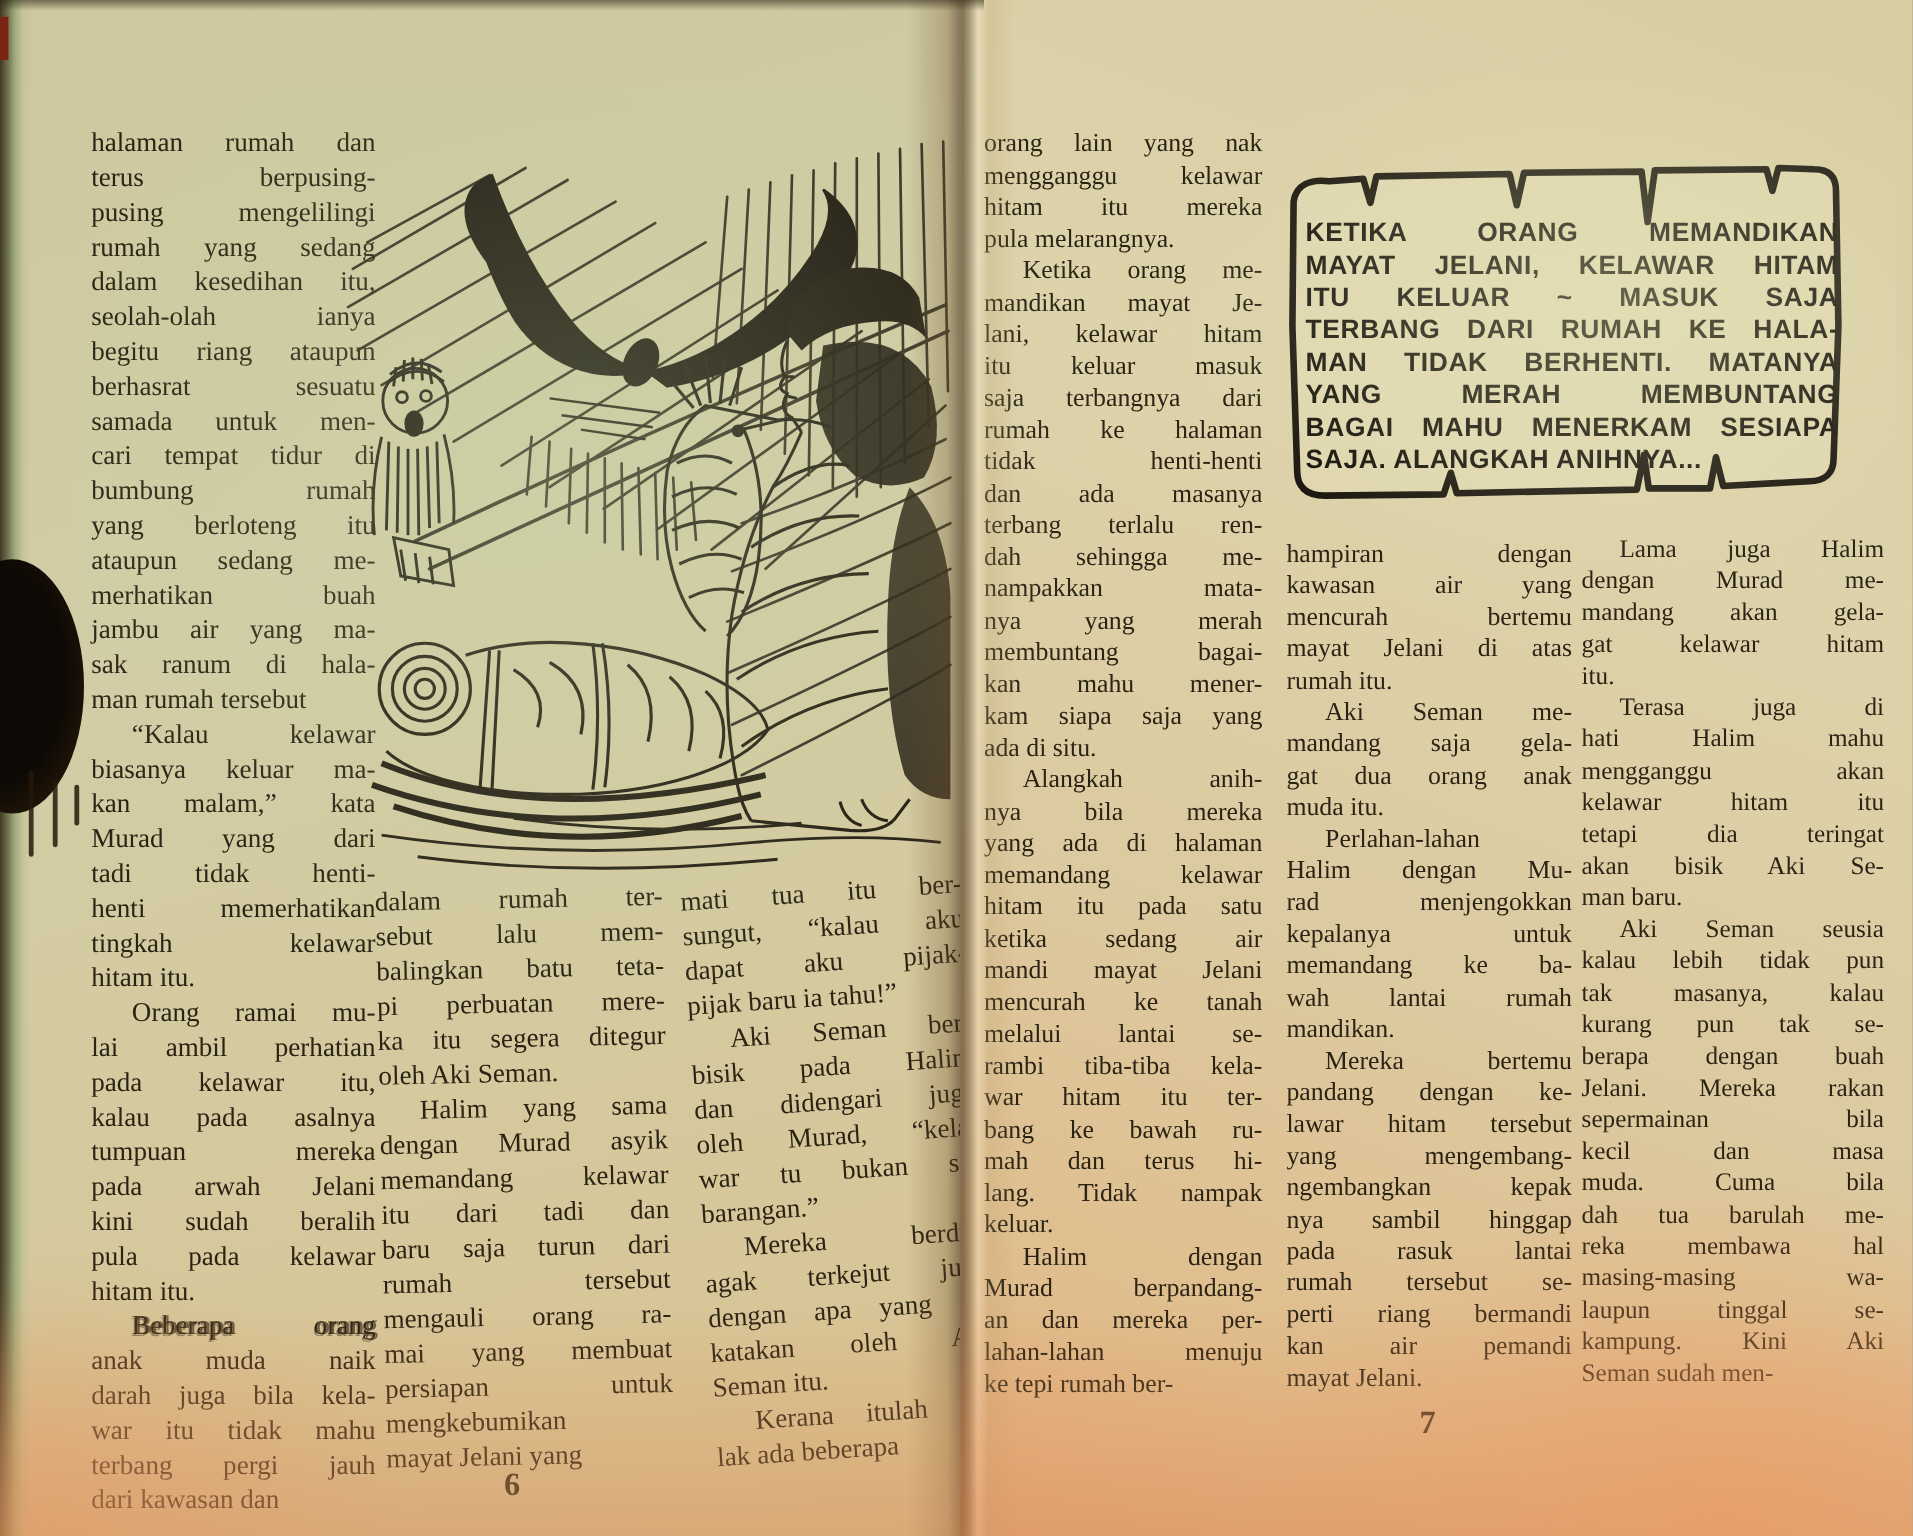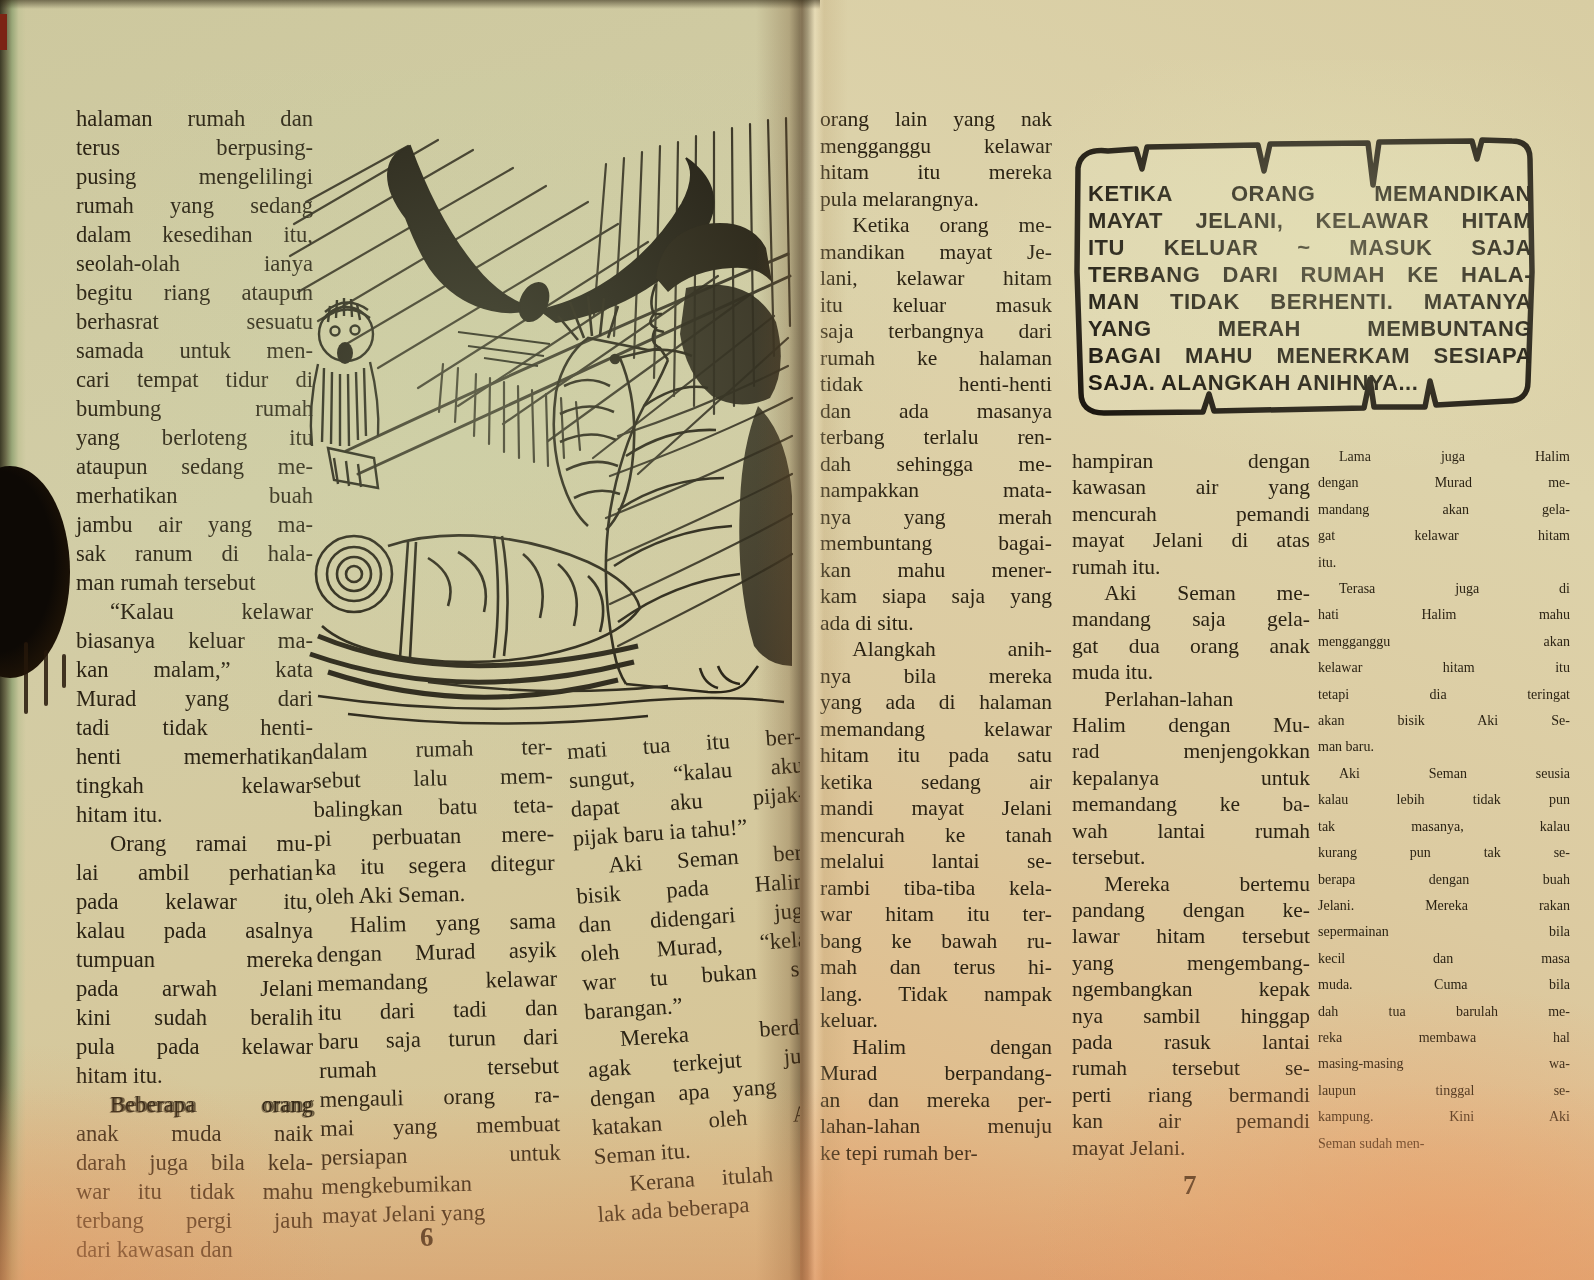--- a/index.html
+++ b/index.html
@@ -41,21 +41,21 @@
   .ln { text-align:justify; text-align-last:justify; }
   .ln.end { text-align-last:left; }
   .ln.ind { text-indent:1.5em; }
   .ln.smudge { text-shadow:2px 0 0 rgba(35,27,12,0.65), -1px 1px 0 rgba(35,27,12,0.45); }
 
   #l-col1 { left:76px;  top:104px; width:237px; font-size:22.6px; line-height:29px; }
   #l-col2 { left:312px; top:737px; width:240px; font-size:22.6px; line-height:29px; transform:rotate(-1.2deg); transform-origin:left top; }
   #l-col3 { left:566px; top:737px; width:235px; font-size:22.6px; line-height:29px; transform:rotate(-3.8deg); transform-origin:left top; }
   #r-col1 { left:20px;  top:106px; width:232px; font-size:21.5px; line-height:26.5px; }
   #r-col2 { left:272px; top:448px; width:238px; font-size:21.5px; line-height:26.4px; }
-  #r-col3 { left:518px; top:444px; width:252px; font-size:14px; line-height:26.4px;font-family:Liberation Serif, serif; }
+  #r-col3 { left:518px; top:444px; width:252px; font-size:21px; line-height:26.4px;font-family:Liberation Serif, serif; }
 
   .pgnum { position:absolute; font-size:27px; font-weight:600; color:#322a1a; }
   #pg6 { left:420px; top:1222px; }
   #pg7 { left:383px; top:1170px; }
 
   .illus { position:absolute; left:288px; top:106px; width:506px; height:628px; }
 
   .callout { position:absolute; left:262px; top:122px; width:488px; height:308px; }
   .callout-border { position:absolute; left:0; top:0; }
   .callout-text { position:absolute; left:26px; top:58px; width:444px;
@@ -271,34 +271,34 @@
         <div class="ln end">keluar.</div>
         <div class="ln ind">Halim dengan</div>
         <div class="ln">Murad berpandang-</div>
         <div class="ln">an dan mereka per-</div>
         <div class="ln">lahan-lahan menuju</div>
         <div class="ln end">ke tepi rumah ber-</div>
       </div>
     <div class="col" id="r-col2">
         <div class="ln">hampiran dengan</div>
         <div class="ln">kawasan air yang</div>
-        <div class="ln">mencurah pemandi</div>
+        <div class="ln">mencurah bertemu</div>
         <div class="ln">mayat Jelani di atas</div>
         <div class="ln end">rumah itu.</div>
         <div class="ln ind">Aki Seman me-</div>
         <div class="ln">mandang saja gela-</div>
         <div class="ln">gat dua orang anak</div>
         <div class="ln end">muda itu.</div>
         <div class="ln ind">Perlahan-lahan</div>
         <div class="ln">Halim dengan Mu-</div>
         <div class="ln">rad menjengokkan</div>
         <div class="ln">kepalanya untuk</div>
         <div class="ln">memandang ke ba-</div>
         <div class="ln">wah lantai rumah</div>
-        <div class="ln end">tersebut.</div>
+        <div class="ln end">mandikan.</div>
         <div class="ln ind">Mereka bertemu</div>
         <div class="ln">pandang dengan ke-</div>
         <div class="ln">lawar hitam tersebut</div>
         <div class="ln">yang mengembang-</div>
         <div class="ln">ngembangkan kepak</div>
         <div class="ln">nya sambil hinggap</div>
         <div class="ln">pada rasuk lantai</div>
         <div class="ln">rumah tersebut se-</div>
         <div class="ln">perti riang bermandi</div>
         <div class="ln">kan air pemandi</div>

